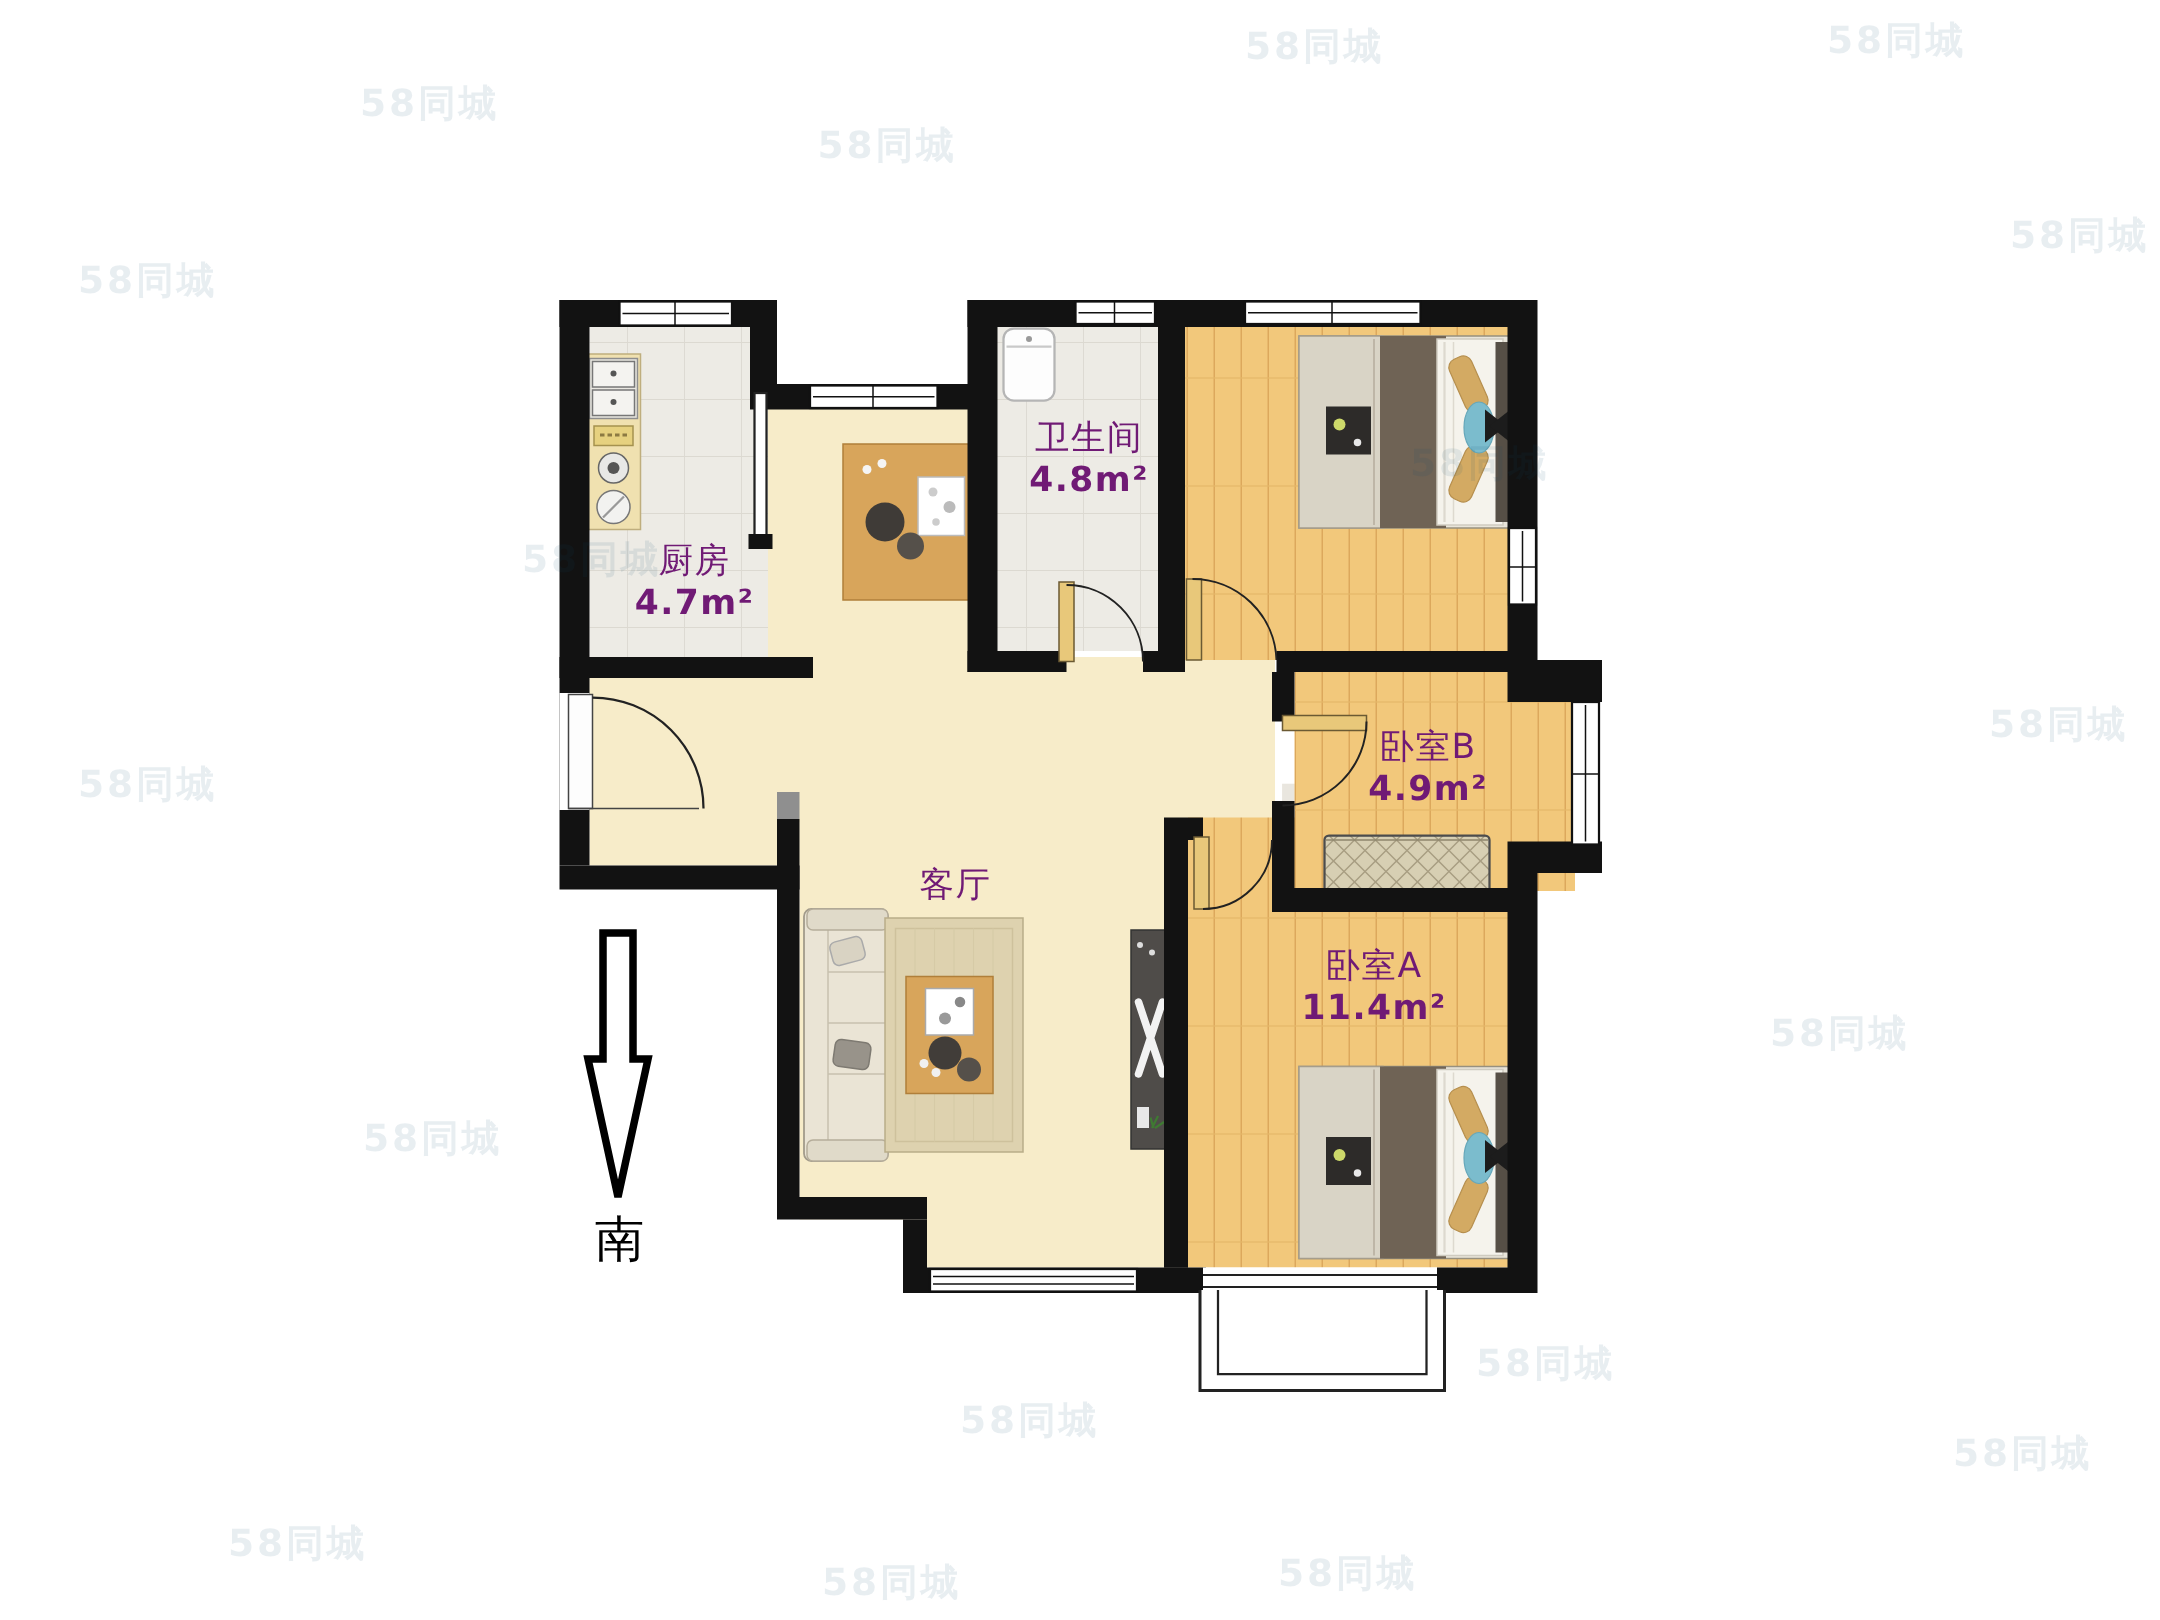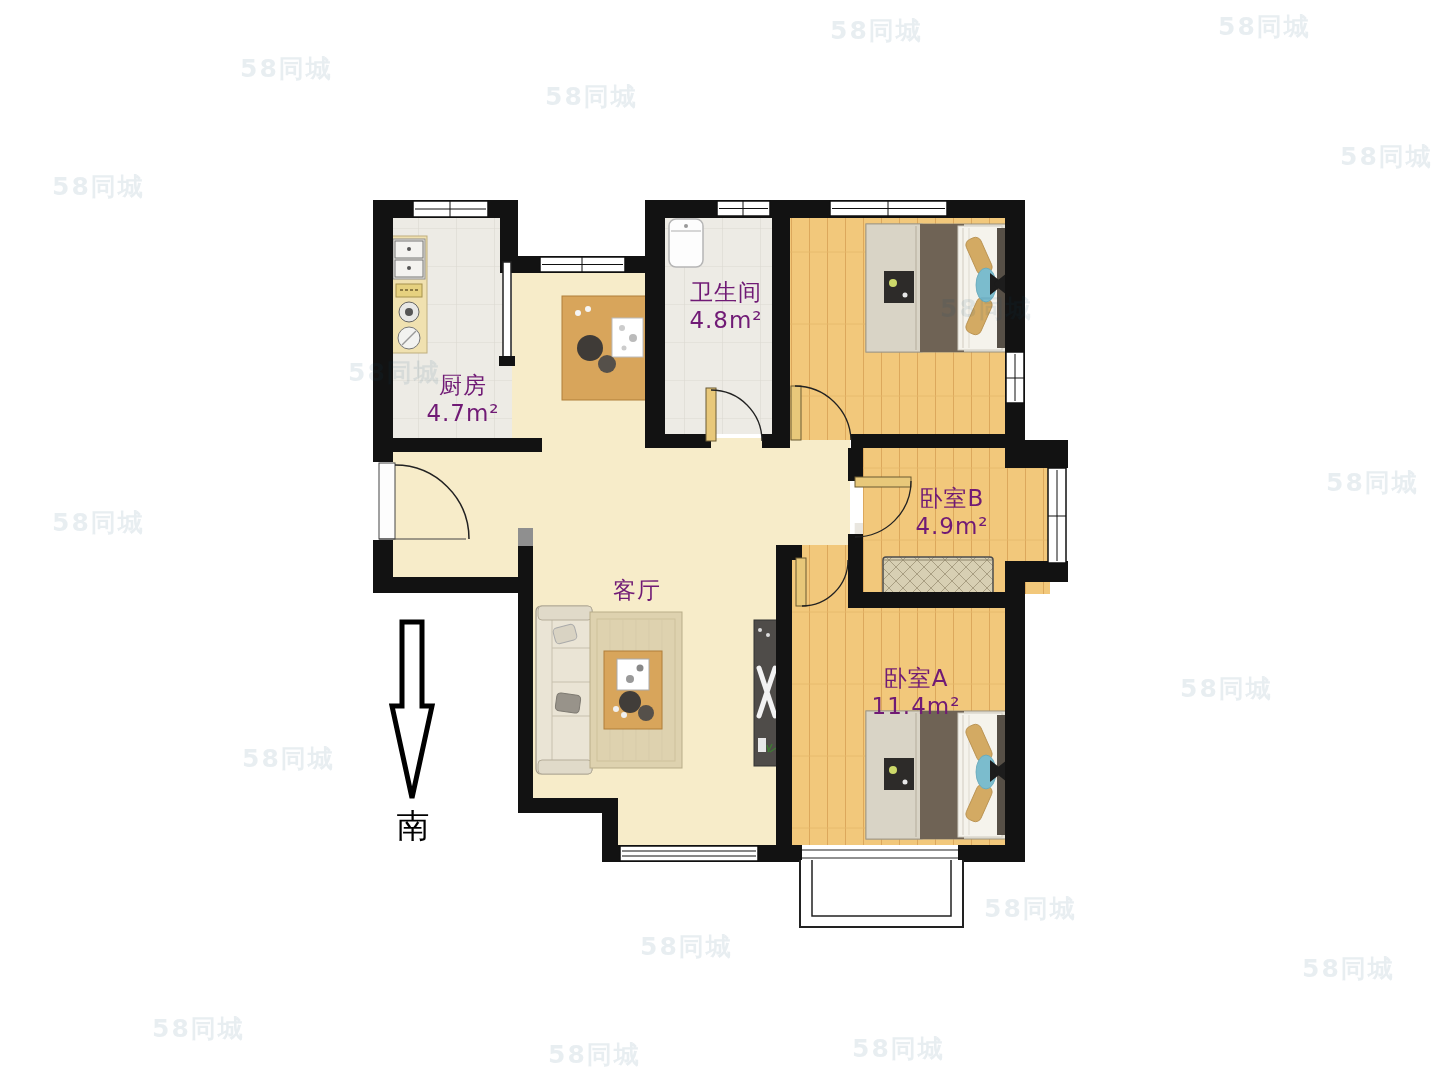--- a/index.html
+++ b/index.html
@@ -1,21 +1,21 @@
 <!DOCTYPE html>
 <html><head>
 <meta charset="utf-8">
 <style>
   html,body{margin:0;padding:0;background:#fff;}
   #stage{position:relative;width:1440px;height:1080px;background:#ffffff;overflow:hidden;
          font-family:"DejaVu Sans","Liberation Sans",sans-serif;}
   #planSvg{position:absolute;left:0;top:0;}
   .room-label{position:absolute;width:130px;text-align:center;color:#701a75;
               font:500 23px/28px "DejaVu Sans","Liberation Sans",sans-serif;letter-spacing:1px;}
-  .room-label .area{display:block;font-weight:400;}
+  .room-label .area{display:block;font-weight:700;}
   .south-label{position:absolute;width:70px;text-align:center;color:#000;
                font:500 33px/36px "DejaVu Sans","Liberation Sans",sans-serif;}
   .wm{position:absolute;color:#0c4a6e;opacity:0.09;font:700 25px "DejaVu Sans",sans-serif;
       letter-spacing:2px;white-space:nowrap;pointer-events:none;}
   .wm-center{position:absolute;left:528px;top:498px;width:430px;color:#b4a98e;opacity:0.28;
              font:700 54px "DejaVu Sans",sans-serif;letter-spacing:5px;white-space:nowrap;
              pointer-events:none;}
 </style>
 </head>
 <body>
@@ -263,33 +263,33 @@
         <rect x="796" y="558" width="10" height="48" fill="#e8c87a" stroke="#6b5a33"></rect>
         <path d="M848,560 A46,46 0 0 1 802,606" fill="none" stroke="#222" stroke-width="1.3"></path>
       </g>
     </g>
 
     <g>
       <path d="M402,622 H422 V706 H432 L412,798 L392,706 H402 Z" fill="#ffffff" stroke="#000" stroke-width="5" stroke-linejoin="miter"></path>
     </g>
   </svg>
 
-  <div class="room-label" style="left:398px;top:371px;">
+  <div class="room-label" style="left:398px;top:360px;">
     <span>厨房</span>
     <span class="area">4.7m²</span>
   </div>
   <div class="room-label" style="left:661px;top:278px;">
     <span>卫生间</span>
     <span class="area">4.8m²</span>
   </div>
   <div class="room-label" style="left:887px;top:484px;">
     <span>卧室B</span>
     <span class="area">4.9m²</span>
   </div>
-  <div class="room-label" style="left:851px;top:630px;margin-top:34px;">
+  <div class="room-label" style="left:851px;top:630px;">
     <span>卧室A</span>
     <span class="area">11.4m²</span>
   </div>
   <div class="room-label" style="left:572px;top:576px;">
     <span>客厅</span>
   </div>
   <div class="south-label" style="left:378px;top:808px;">南</div>
 
   <span class="wm" style="left:830px;top:14px;">58同城</span>
   <span class="wm" style="left:1218px;top:10px;">58同城</span>

